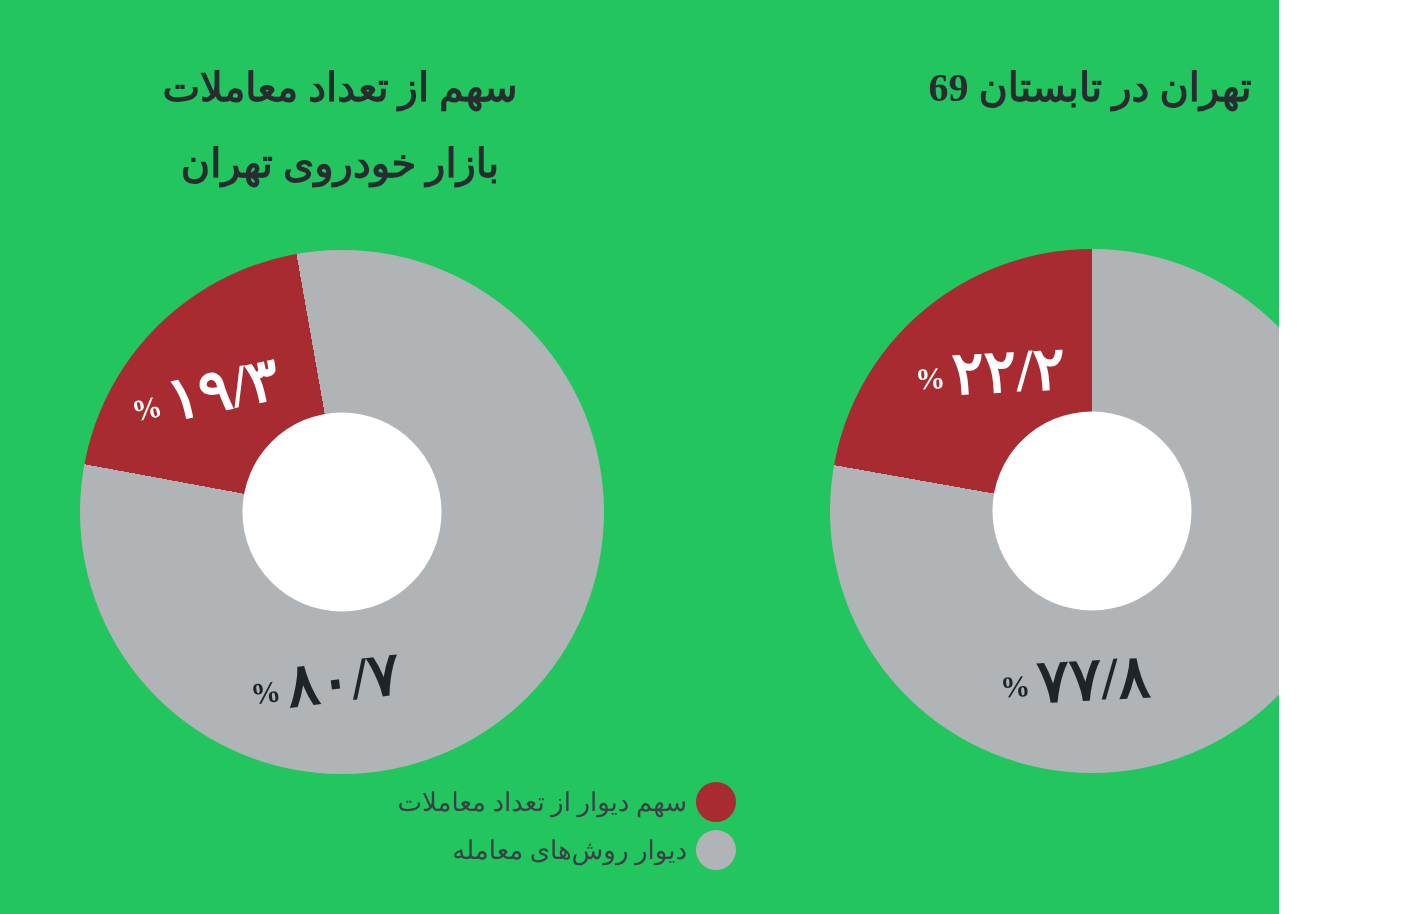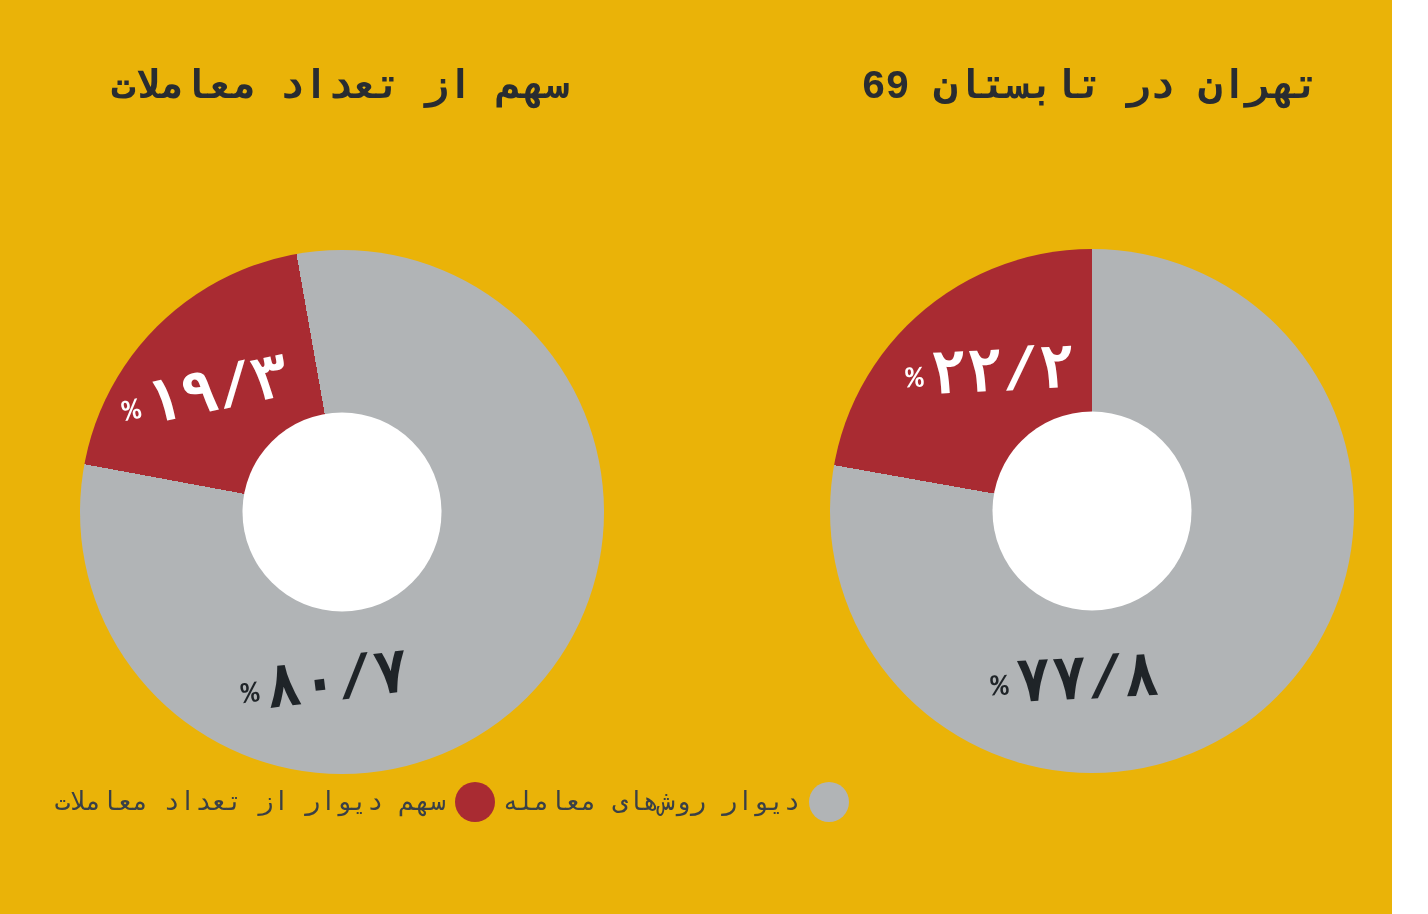--- a/index.html
+++ b/index.html
@@ -2,25 +2,25 @@
 <html lang="fa"><head>
 <meta charset="utf-8">
 <style>
   html, body {
     margin: 0;
     padding: 0;
     background: #ffffff;
   }
   .canvas {
     position: relative;
-    width: 1392px;
+    width: 1279px;
     height: 914px;
-    background: #eab308;
+    background: #22c55e;
     overflow: hidden;
-    font-family: Liberation Mono, monospace;
+    font-family: Liberation Serif, serif;
   }
 
   
   .chart-title {
     position: absolute;
     top: 50px;
     width: 600px;
     text-align: center;
     font-size: 40px;
     font-weight: bold;
@@ -73,21 +73,21 @@
   .pos-left-gray { left: 245px; top: 432px; transform: translate(-50%,-50%) rotate(-7deg); }
   .pos-right-red { left: 160px; top: 123px; transform: translate(-50%,-50%) rotate(-3deg); }
   .pos-right-gray{ left: 245px; top: 431px; transform: translate(-50%,-50%) rotate(-3deg); }
 
   
   .legend {
     position: absolute;
     top: 782px;
     right: 543px;
     display: flex;
-    flex-direction: row;
+    flex-direction: column;
     gap: 8px;
     align-items: flex-end;
   }
   .legend-row {
     display: flex;
     flex-direction: row;
     align-items: center;
     justify-content: flex-end;
     gap: 9px;
     height: 40px;
@@ -104,20 +104,21 @@
     flex: 0 0 auto;
   }
 </style>
 </head>
 <body>
 
 <div class="canvas">
 
   <div class="chart-title title-left" dir="rtl">
     <div>سهم از تعداد معاملات</div>
+    <div>بازار خودروی تهران</div>
   </div>
 
   <div class="chart-title title-right" dir="rtl">
     <div>تهران در تابستان 69</div>
   </div>
 
   <div class="donut donut-left" style="background: conic-gradient(from -10deg, rgb(177, 180, 182) 0deg, rgb(177, 180, 182) 290.52deg, rgb(169, 43, 50) 290.52deg, rgb(169, 43, 50) 360deg);">
     <div class="hole" style="width: 199px; height: 199px;"></div>
     <div class="slice-label light-label pos-left-red">
       <span class="pct">%</span>

